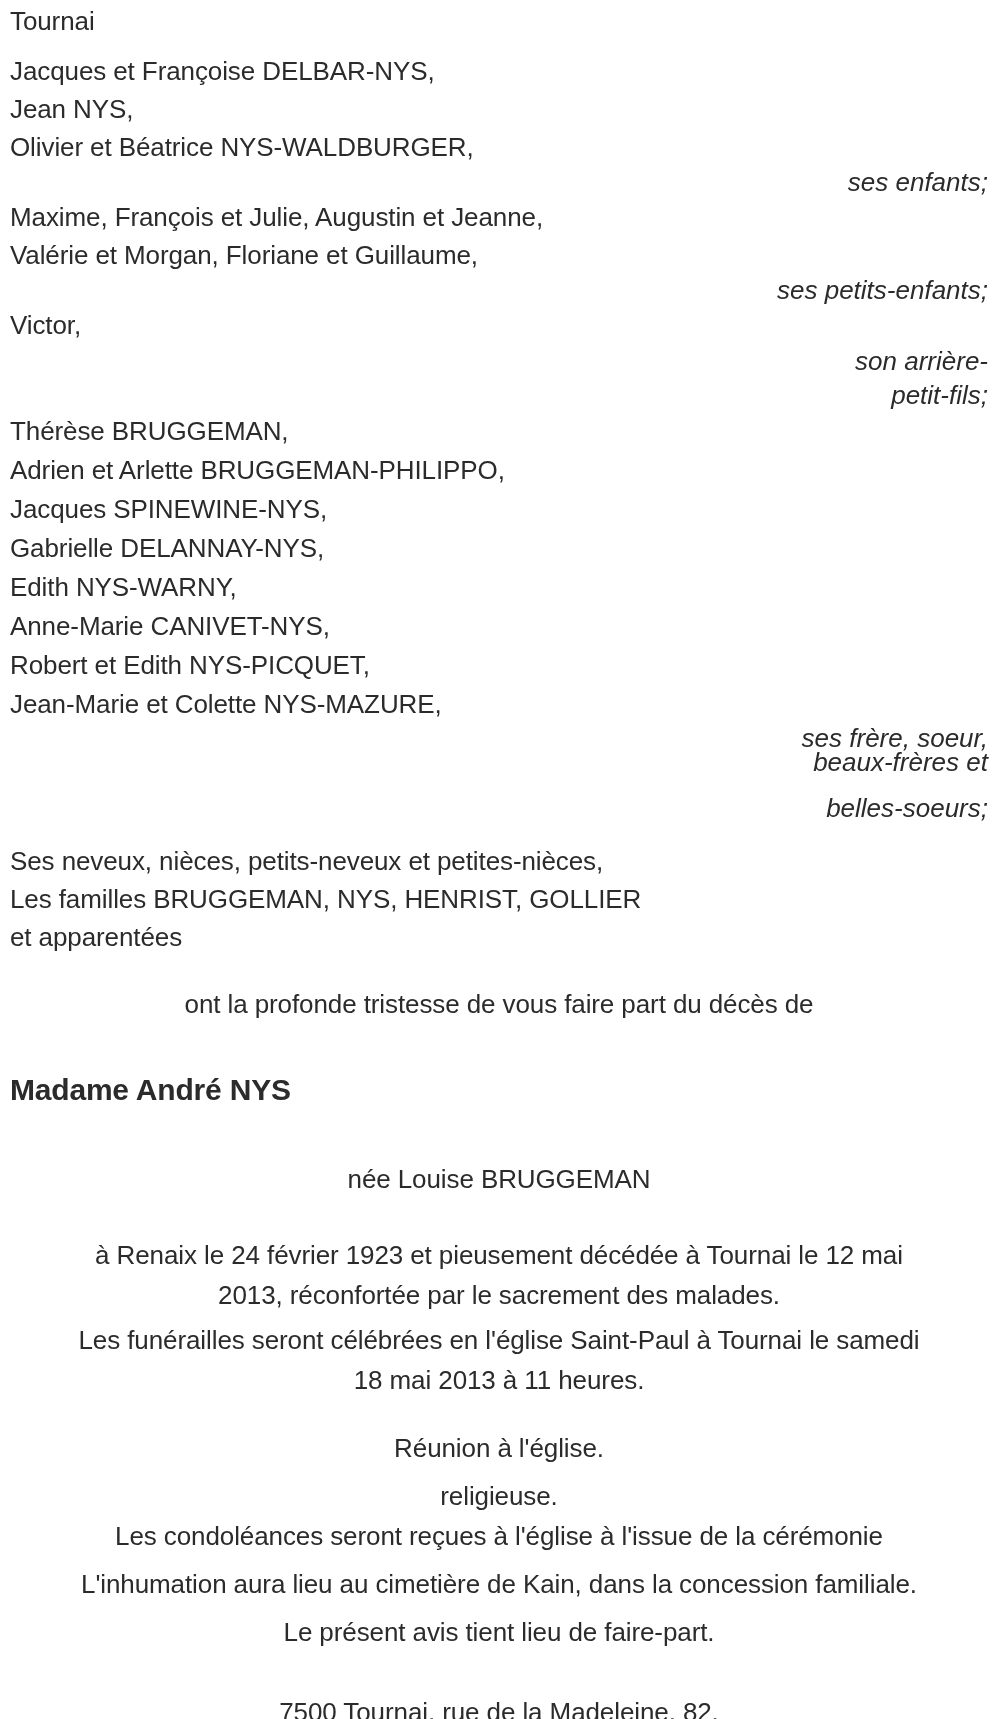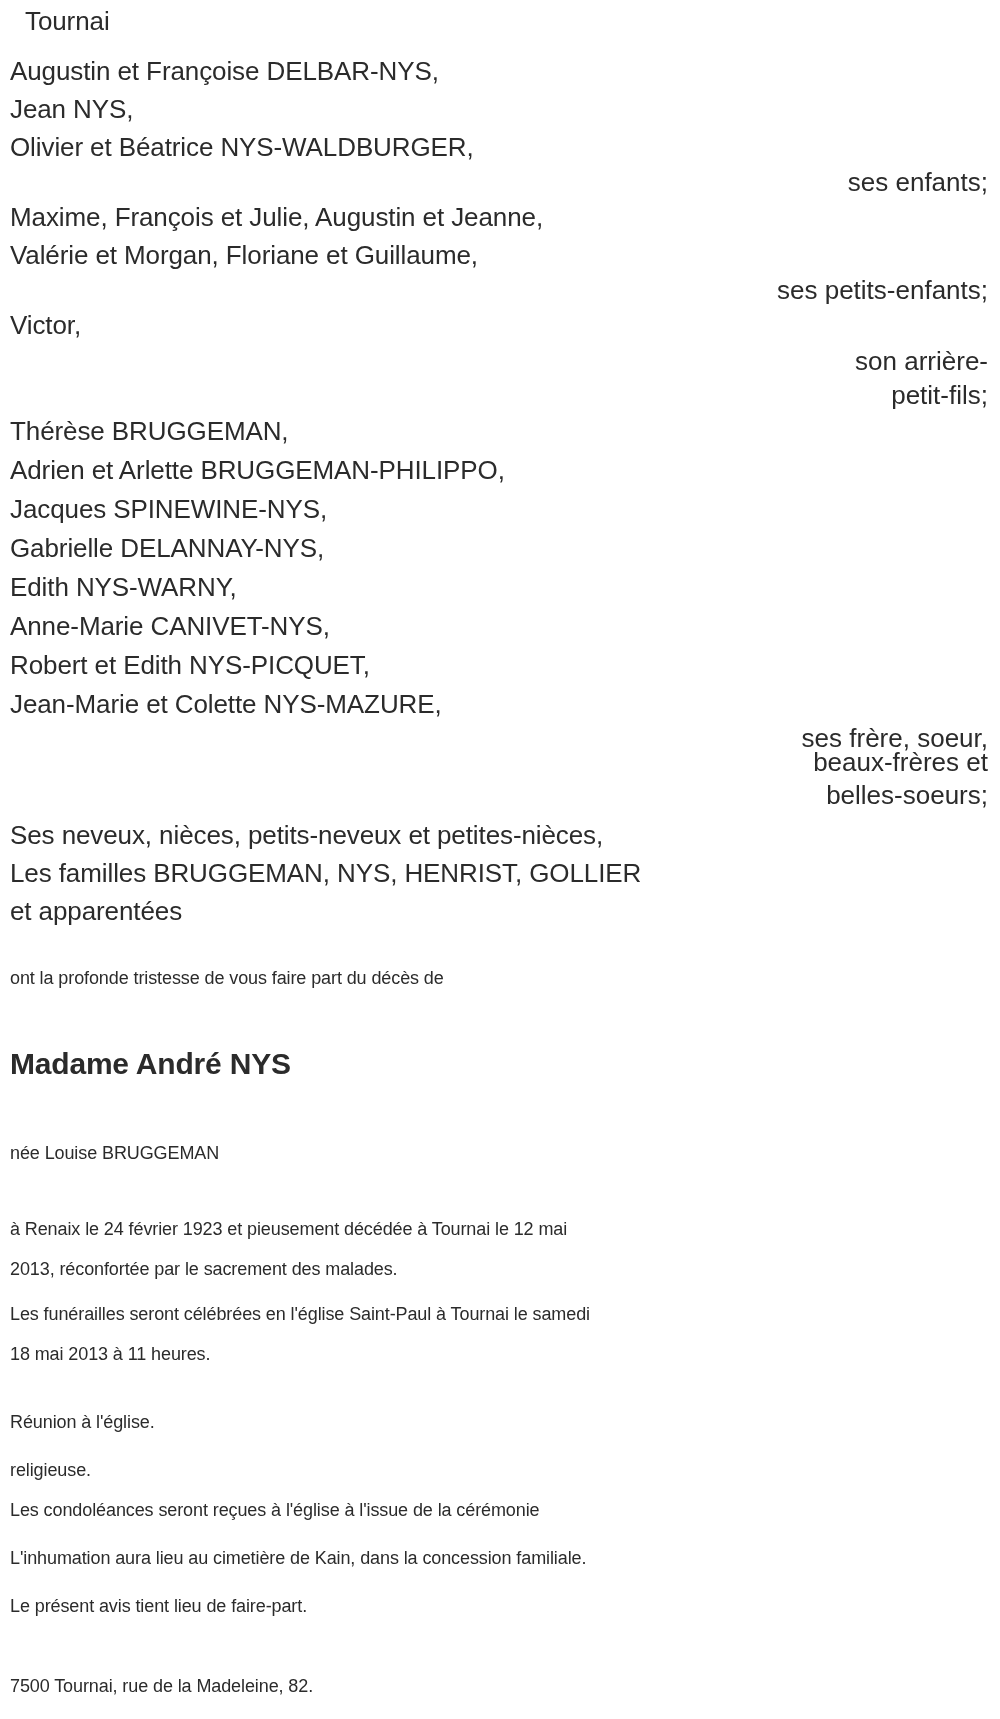--- a/index.html
+++ b/index.html
@@ -18,65 +18,67 @@
     font-family: "Liberation Sans", sans-serif;
     overflow: hidden;
   }
   .line {
     font-size: 26px;
     line-height: 38px;
     white-space: pre;
     letter-spacing: -0.1px;
   }
   .para-line {
-    font-size: 18px;
+    font-size: 26px;
     line-height: 40px;
     white-space: pre;
     letter-spacing: -0.1px;
+    text-align: center;
   }
   .sib-line {
     font-size: 26px;
     line-height: 39px;
     white-space: pre;
     letter-spacing: -0.1px;
   }
   .rlabel {
     font-size: 26px;
+    font-style: italic;
     text-align: right;
     line-height: 32px;
     white-space: pre;
   }
   .rlabel-md { line-height: 34px; }
   .rlabel-tight { line-height: 24px; }
   .deceased-title {
     font-size: 30px;
     font-weight: bold;
     line-height: 52px;
     white-space: pre;
     letter-spacing: -0.2px;
   }
-  .m2  { margin-top: 2px; margin-left: 15px; }
-  .m4  { margin-top: 4px; }
+  .m2  { margin-top: 2px; }
+  .m4  { margin-top: 17px; }
   .m5  { margin-top: 5px; }
   .m8  { margin-top: 8px; }
   .m12 { margin-top: 12px; }
   .m28 { margin-top: 28px; }
   .m35 { margin-top: 36px; }
   .m40 { margin-top: 40px; }
   .m43 { margin-top: 43px; }
 </style>
 </head>
 <body>
 
 <div class="page">
 
   <div class="line m2">Tournai</div>
 
   <div class="m12">
-    <div class="line">Augustin et Françoise DELBAR-NYS,</div>
+    <div class="line">Jacques et Françoise DELBAR-NYS,</div>
     <div class="line">Jean NYS,</div>
     <div class="line">Olivier et Béatrice NYS-WALDBURGER,</div>
   </div>
   <div class="rlabel">ses enfants;</div>
 
   <div>
     <div class="line">Maxime, François et Julie, Augustin et Jeanne,</div>
     <div class="line">Valérie et Morgan, Floriane et Guillaume,</div>
   </div>
   <div class="rlabel">ses petits-enfants;</div>

